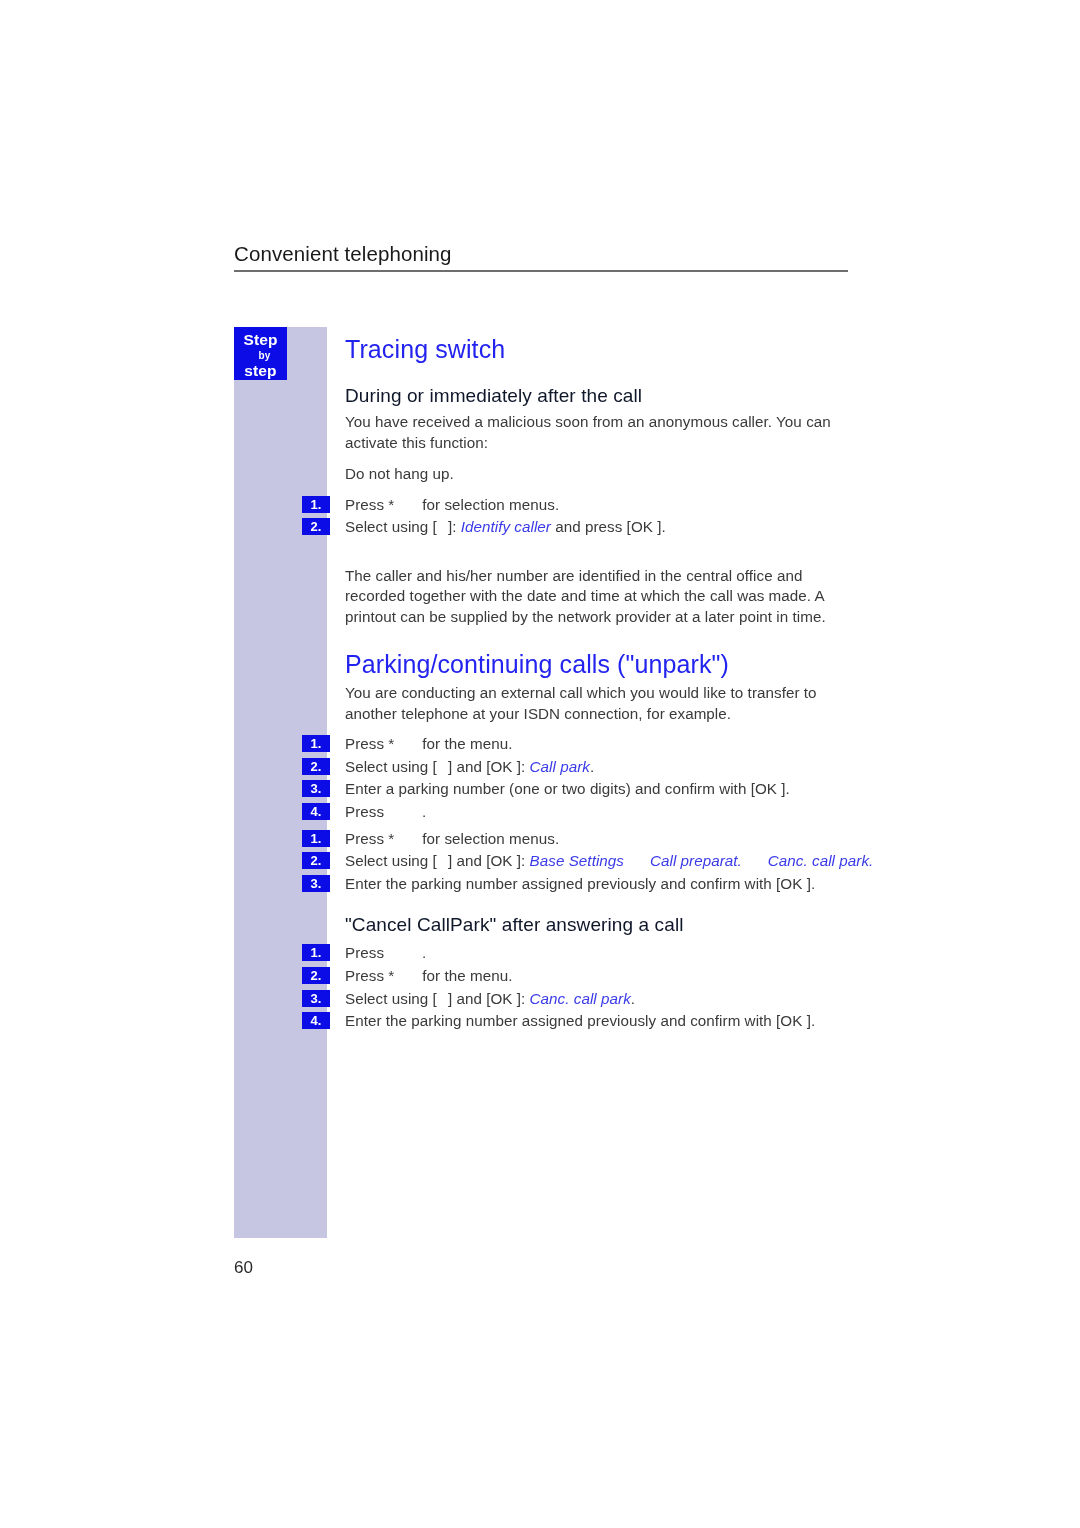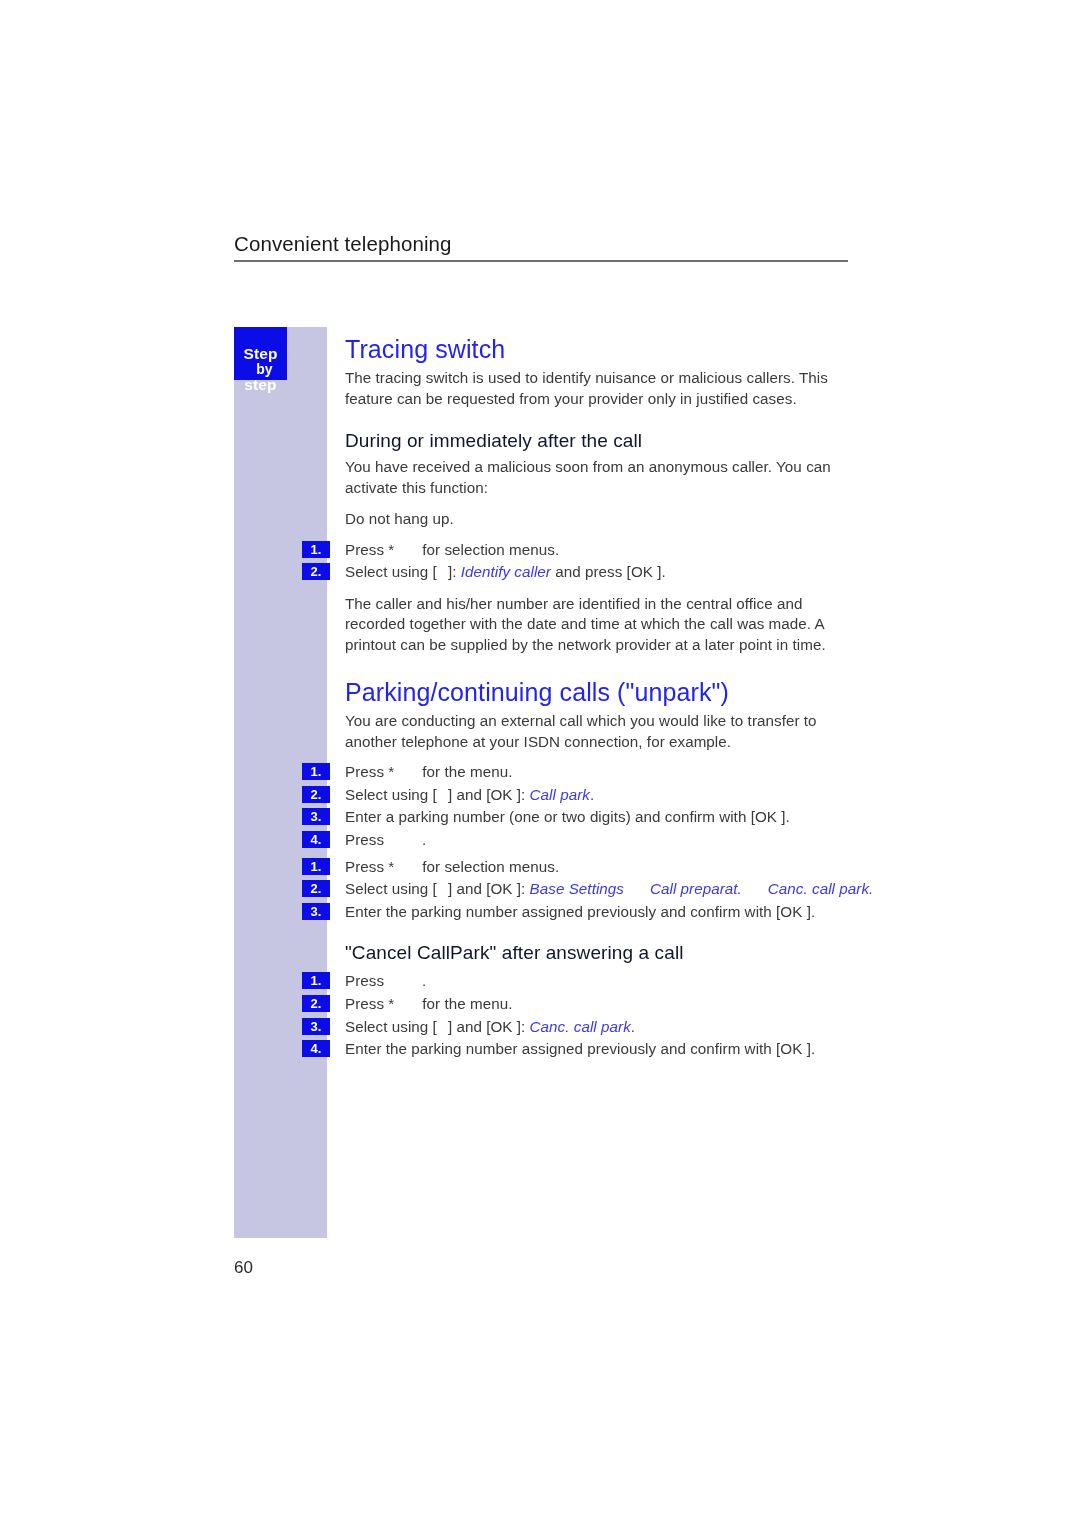--- a/index.html
+++ b/index.html
@@ -22,21 +22,21 @@
     left: 0; top: 0;
     width: 1080px;
     height: 1528px;
     overflow: hidden;
   }
 
   
   .running-header {
     position: absolute;
     left: 234px;
-    top: 232px;
+    top: 242px;
     width: 614px;
   }
   .running-header .rh-text {
     font-size: 20.5px;
     color: #1a1a1a;
     letter-spacing: 0.1px;
     line-height: 24px;
     display: block;
     white-space: nowrap;
   }
@@ -63,26 +63,26 @@
     top: 0px;
     width: 53px;
     height: 53px;
     background: #0c0ce6;
     color: #ffffff;
     font-weight: bold;
     font-size: 15px;
     line-height: 15.5px;
     text-align: center;
     box-sizing: border-box;
-    padding-top: 19px;
+    padding-top: 5px;
     letter-spacing: 0.1px;
   }
   .step-badge span { display: block; }
   .step-badge .sb-1 { font-size: 15.5px; }
-  .step-badge .sb-2 { font-size: 14px; margin-left: 8px; }
+  .step-badge .sb-2 { font-size: 10px; margin-left: 8px; }
   .step-badge .sb-3 { font-size: 15.5px; }
 
   
   .content {
     position: absolute;
     left: 345px;
     top: 334px;
     width: 505px;
   }
 
@@ -179,40 +179,39 @@
       <span class="sb-1">Step</span>
       <span class="sb-2">by</span>
       <span class="sb-3">step</span>
     </div>
   </div>
 
   <div class="content">
 
     <h1 class="sec-title">Tracing switch</h1>
 
-    <p class="body-text" style="margin-top:4px;">The tracing switch is used to identify nuisance or malicious callers. This feature can be requested from your provider only in justified cases.</p>
 
     <h2 class="sub-title" style="margin-top:20px;">During or immediately after the call</h2>
 
     <p class="body-text" style="margin-top:4px;">You have received a malicious soon from an anonymous caller. You can activate this function:</p>
 
 
     <p class="body-text" style="margin-top:11px;">Do not hang up.</p>
 
     <div class="step-row" style="margin-top:9px;">
       <span class="num">1.</span>
       <span class="txt"><span>Press *</span><span class="glyph-gap gap-key"></span><span>for selection menus.</span></span>
     </div>
 
     <div class="step-row" style="margin-top:1px;">
       <span class="num">2.</span>
       <span class="txt"><span>Select using [</span><span class="glyph-gap gap-bracket"></span><span>]: </span><span class="disp">Identify caller</span><span> and press [OK ].</span></span>
     </div>
 
-    <p class="body-text" style="margin-top:11px;">The caller and his/her number are identified in the central office and recorded together with the date and time at which the call was made. A printout can be supplied by the network provider at a later point in time.</p>
+    <p class="body-text" style="margin-top:28px;">The caller and his/her number are identified in the central office and recorded together with the date and time at which the call was made. A printout can be supplied by the network provider at a later point in time.</p>
 
     <h1 class="sec-title" style="margin-top:22px;">Parking/continuing calls ("unpark")</h1>
 
     <p class="body-text" style="margin-top:4px;">You are conducting an external call which you would like to transfer to another telephone at your ISDN connection, for example.</p>
 
     <div class="step-row" style="margin-top:9px;">
       <span class="num">1.</span>
       <span class="txt"><span>Press *</span><span class="glyph-gap gap-key"></span><span>for the menu.</span></span>
     </div>
 

